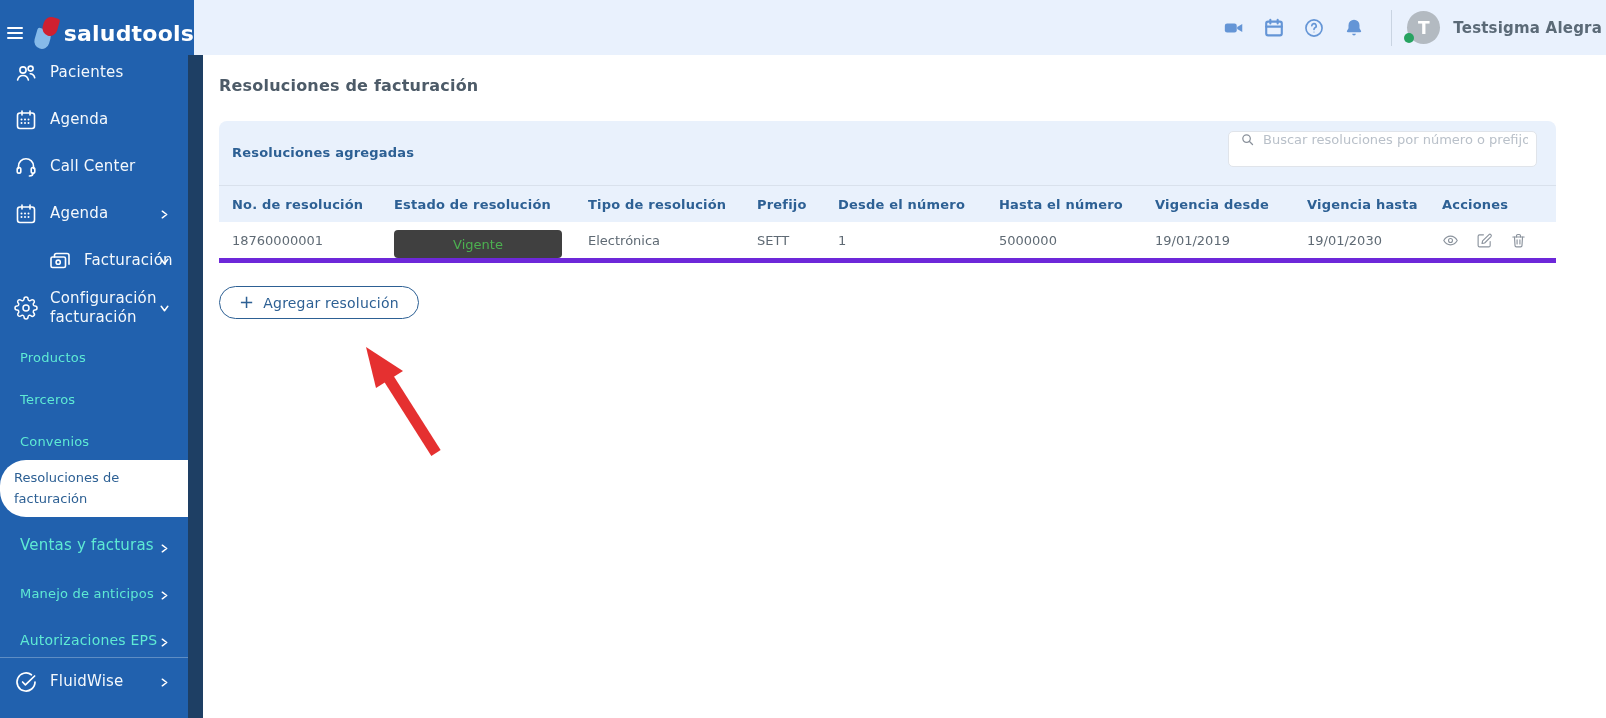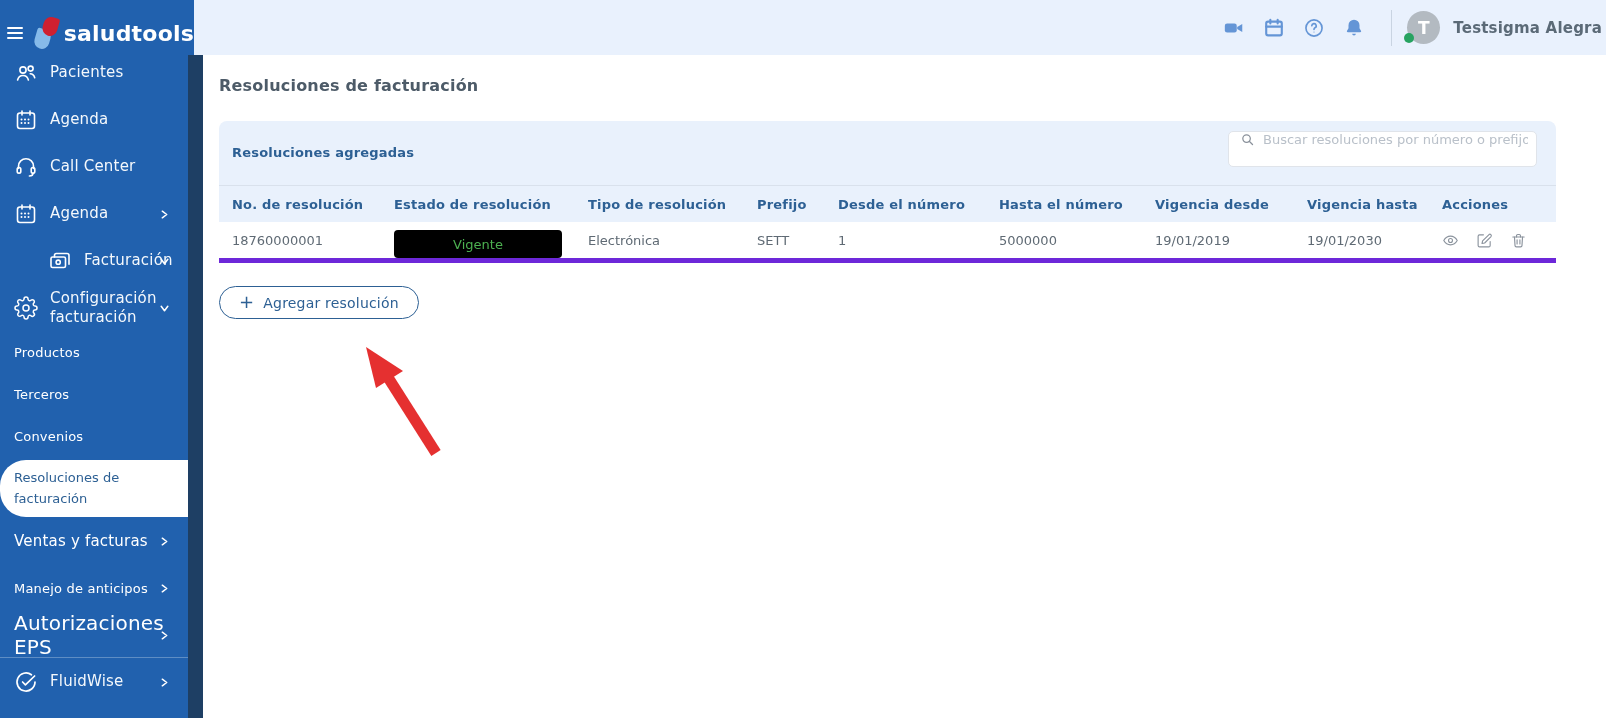--- a/index.html
+++ b/index.html
@@ -35,25 +35,25 @@
     display:flex; align-items:center; color:#f4f8fc; font-size:15px;
     letter-spacing:.2px; cursor:pointer; }
   .nav-item .nicon { width:24px; height:24px; margin-left:14px; flex:0 0 24px; }
   .nav-item .nlabel { margin-left:12px; line-height:1.3; width:104px; }
   .chev { position:absolute; right:18px; width:11px; height:11px; }
 
   .r1{top:50px;} .r2{top:97px;} .r3{top:144px;} .r4{top:191px;} .r5{top:238px;justify-content:flex-end;}
   .r6{top:280px; height:56px;}
 
   .sub-item { position:absolute; left:0; width:188px; height:26px;
-    display:flex; align-items:center; color:#ffffff; font-size:13px;
-    letter-spacing:.2px; cursor:pointer; }
+    display:flex; align-items:flex-end; color:#5eead4; font-size:13px;
+    letter-spacing:.2px; cursor:pointer;padding-left:6px; }
   .sub-item .nlabel { margin-left:14px; }
   .s1{top:339px;} .s2{top:381px;} .s3{top:423px;}
-  .s5{top:528px; font-size:15px;} .s6{top:575px; font-size:13px;} .s7{top:622px; font-size:20px;}
+  .s5{top:528px; font-size:15px;} .s6{top:575px; font-size:13px;} .s7{top:622px; font-size:14px;}
 
   .sub-active { position:absolute; left:0; top:460px; width:188px; height:57px;
     background:#ffffff; border-radius:26px 0 0 26px; display:flex; align-items:center;
     cursor:pointer; z-index:2; }
   .sub-active .nlabel { margin-left:14px; color:#2d6094; font-size:13px;
     line-height:1.55; width:130px; }
 
   .side-divider { position:absolute; left:0; top:657px; width:188px; height:1px;
     background:rgba(255,255,255,.28); }
   .r-fluid { top:662px; height:40px; }
@@ -87,21 +87,21 @@
     padding-right:8px; }
   .search-box input::placeholder { color:#b9c0c9; }
 
   table.res-table { width:100%; border-collapse:collapse; table-layout:fixed; }
   .res-table th { height:36px; text-align:left; font-size:13px; font-weight:700;
     color:#2d6094; letter-spacing:.2px; padding:0; vertical-align:middle; }
   .res-table td { height:38px; background:#fff; font-size:13px; color:#5f6a74;
     padding:0; vertical-align:middle; border-bottom:5px solid #6d28d9; }
   .res-table th.first, .res-table td.first { padding-left:13px; }
   .badge-vigente { display:inline-flex; align-items:center; justify-content:center;
-    width:168px; height:28px; background:#000000; color:#4cb050; font-size:13px;
+    width:168px; height:28px; background:#404040; color:#4cb050; font-size:13px;
     border-radius:4px;margin-top:8px; }
   .row-actions { display:flex; align-items:center; gap:17px; }
   .row-actions svg { width:17px; height:17px; cursor:pointer; }
 
   .add-btn { position:absolute; left:16px; top:231px; height:33px; padding:0 19px;
     background:#fff; border:1px solid #2d6094; border-radius:17px; color:#2d6094;
     font-size:14px; font-family:"DejaVu Sans", sans-serif; letter-spacing:.2px;
     display:flex; align-items:center; gap:9px; cursor:pointer; }
   .add-btn .plus { font-size:18px; font-weight:400; line-height:1; margin-top:-2px; }
 

